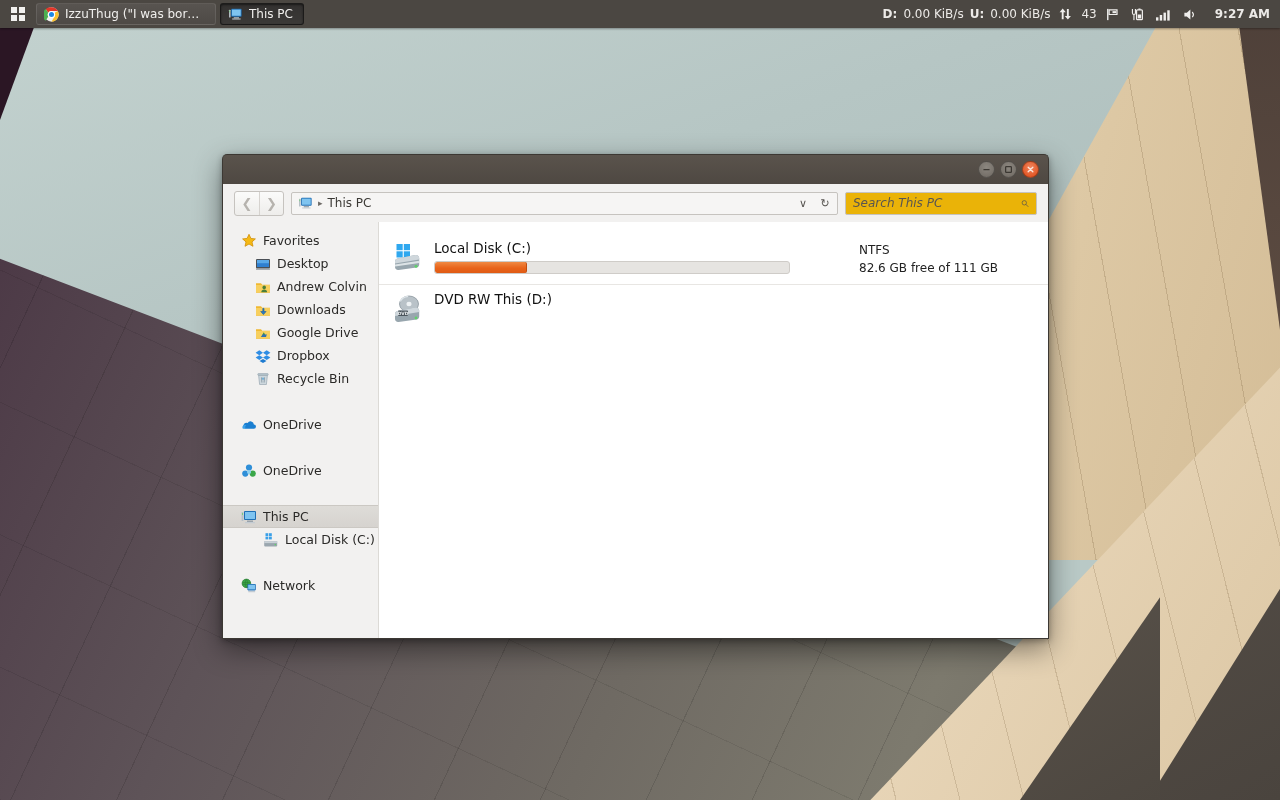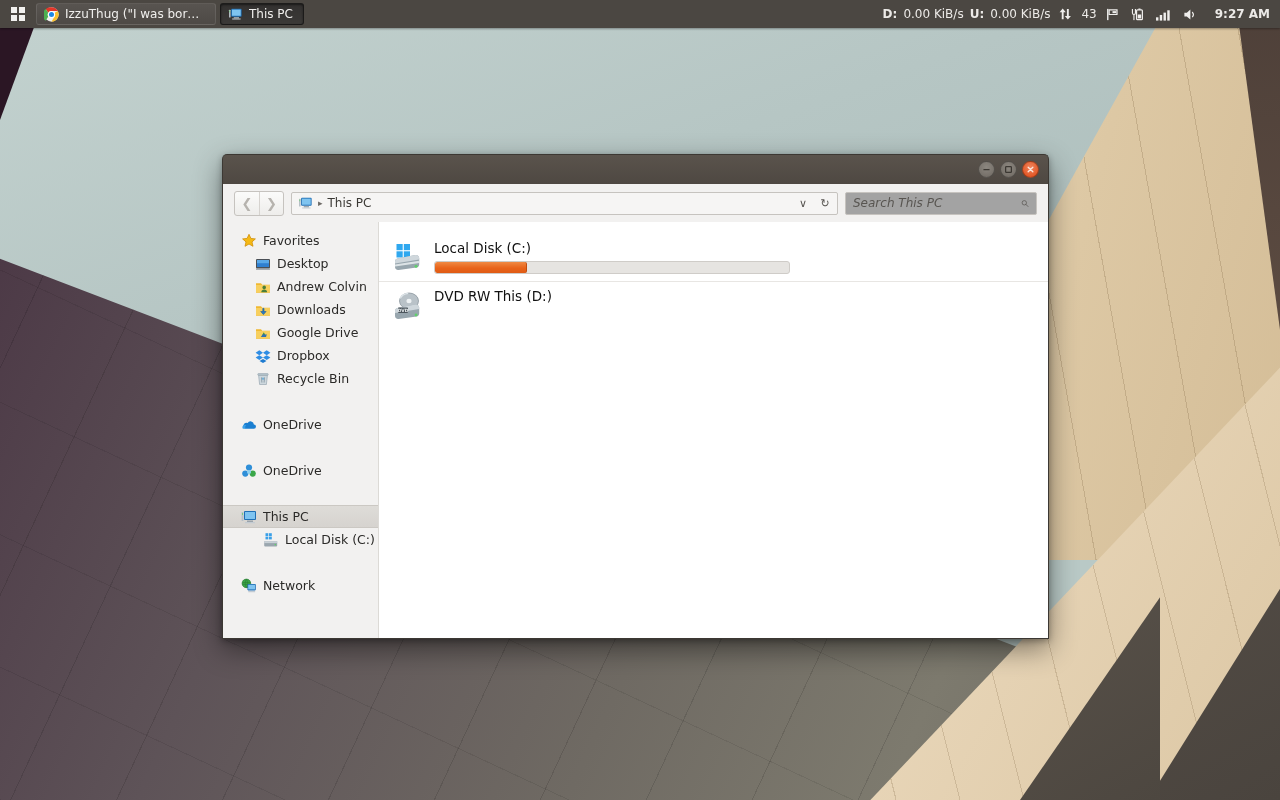--- a/index.html
+++ b/index.html
@@ -232,21 +232,21 @@
   #addr-right { display: flex; align-items: center; gap: 2px; }
   .addr-ibtn {
     width: 20px; height: 21px;
     display: flex; align-items: center; justify-content: center;
     color: #56534f;
     font-size: 11px;
   }
 
   #searchbox {
     width: 192px; height: 23px;
-    background: #a3a3a3;
+    background: #eab308;
     border: 1px solid #c6c3bf;
     border-radius: 2px;
     display: flex; align-items: center;
     padding: 0 7px;
     gap: 20px;
   }
   #search-input {
     flex: 1;
     border: none; outline: none; background: transparent;
     font-family: "DejaVu Sans", "Liberation Sans", sans-serif;
@@ -650,20 +650,24 @@
             <path d="M2 19.5c0-1.4 1-2.6 2.4-2.9l18-3.6c2-.4 3.8 1.1 3.8 3.1v1.4L2 21.6z" fill="#cfd7dc"></path>
             <path d="M2 22.4l24.2-3.6v2.2L2 24.6z" fill="#eef2f4" opacity=".8"></path>
             <circle cx="23" cy="24.2" r="1.5" fill="#5fd06a"></circle>
           </svg>
           <div class="drive-mid">
             <div class="drive-name">Local Disk (C:)</div>
             <div class="bar-track">
               <div class="bar-fill" id="bar-fill-c" style="width: 26%; background: linear-gradient(rgb(240, 138, 67) 0%, rgb(232, 99, 26) 55%, rgb(224, 91, 20) 100%);"></div>
             </div>
           </div>
+          <div class="drive-right">
+            <div class="fs">NTFS</div>
+            <div>82.6 GB free of 111 GB</div>
+          </div>
         </div>
 
         <div class="drive-row">
           <svg class="drive-ico" viewBox="0 0 32 32">
             <ellipse cx="16" cy="11" rx="9.5" ry="8" fill="#b9c2c8"></ellipse>
             <ellipse cx="16" cy="11" rx="9.5" ry="8" fill="none" stroke="#8c979e" stroke-width=".8"></ellipse>
             <ellipse cx="16" cy="11" rx="2.6" ry="2.2" fill="#eef2f4"></ellipse>
             <path d="M7.2 8.5a9.5 8 0 0 1 8-5.2" fill="none" stroke="#dfe6ea" stroke-width="1.3"></path>
             <path d="M2 21c0-1.4 1-2.6 2.4-2.9l18-3.6c2-.4 3.8 1.1 3.8 3.1v5.8c0 1.5-1.1 2.8-2.6 3l-18 2.5C3.6 29.2 2 27.8 2 26z" fill="#98a6ae"></path>
             <path d="M2 21c0-1.4 1-2.6 2.4-2.9l18-3.6c2-.4 3.8 1.1 3.8 3.1v1.3L2 23z" fill="#cfd7dc"></path>

